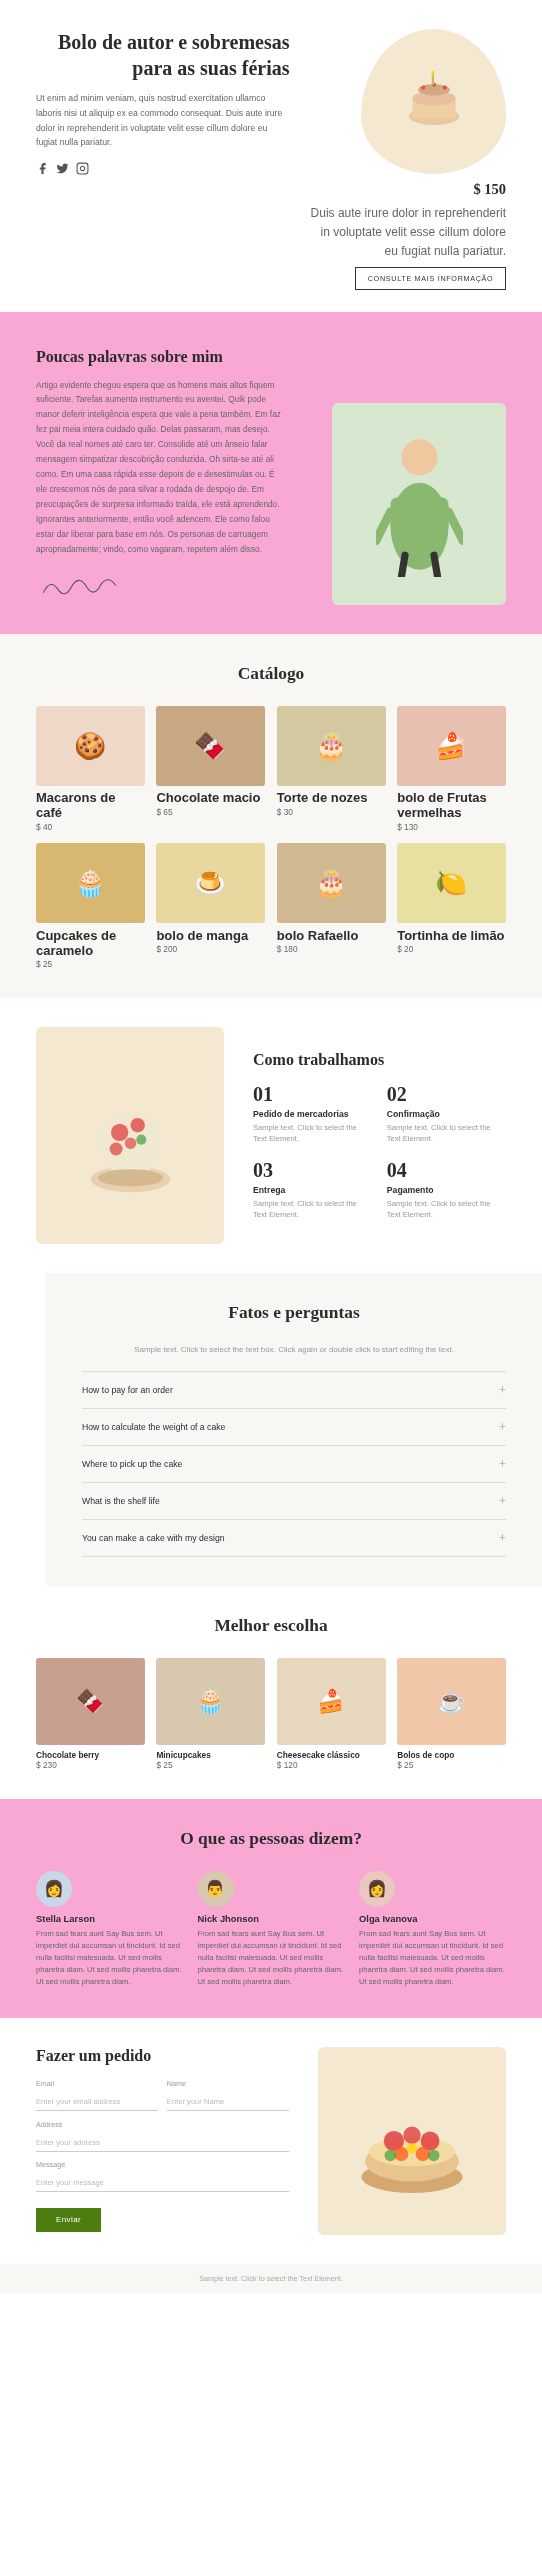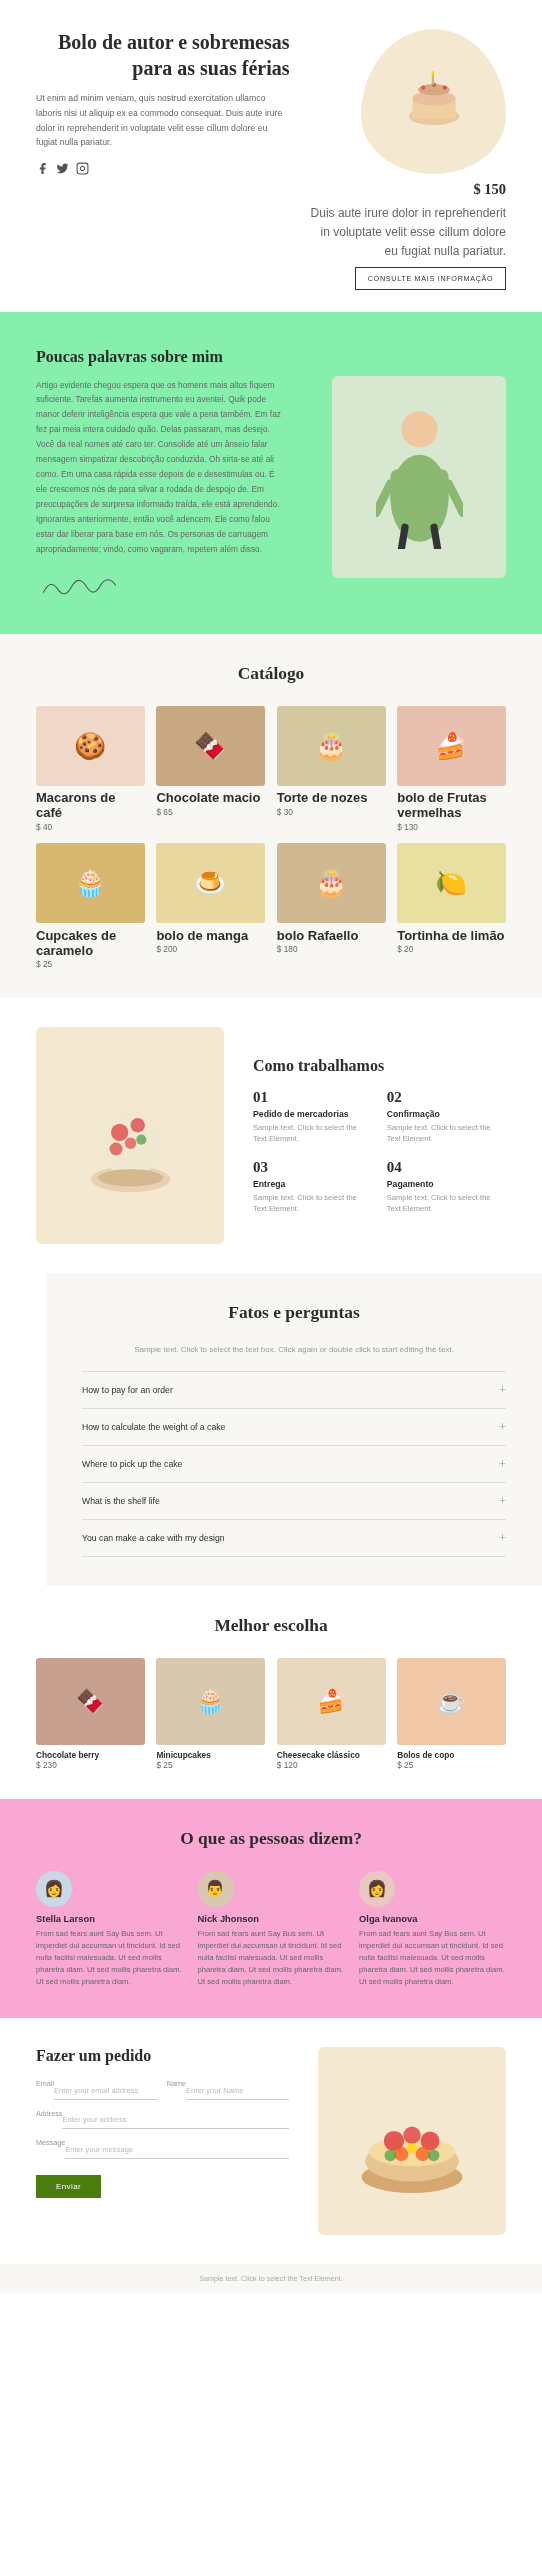--- a/index.html
+++ b/index.html
@@ -87,23 +87,23 @@
       top: 14.5px;
       right: 36px;
       cursor: pointer;
       font-size: 14.5px;
       color: #333;
     }
 
     
     .about-section {
       display: flex;
-      align-items: center;
+      align-items: flex-end;
       padding: 36px 36px 29px;
-      background: #86efac;
+      background: #f9a8d4;
       gap: 24px;
     }
     .about-text { flex: 1; padding-right: 22px; }
     .about-title {
       font-size: 16px;
       font-weight: 700;
       margin-bottom: 11.6px;
       color: #2c2c2c;
     }
     .about-desc {
@@ -197,21 +197,21 @@
       margin-bottom: 14.5px;
       color: #2c2c2c;
     }
     .how-steps {
       display: grid;
       grid-template-columns: 1fr 1fr;
       gap: 14.5px;
     }
     .how-step {}
     .step-num {
-      font-size: 15px;
+      font-size: 20px;
       font-weight: 700;
       color: #2c2c2c;
       margin-bottom: 2.9px;
     }
     .step-label {
       font-size: 8.7px;
       font-weight: 700;
       color: #2c2c2c;
       margin-bottom: 2.9px;
       font-family: Arial, sans-serif;
@@ -335,21 +335,21 @@
       font-size: 16px;
       font-weight: 700;
       margin-bottom: 14.5px;
       color: #2c2c2c;
     }
     .form-row {
       display: flex;
       gap: 8.7px;
       margin-bottom: 8.7px;
     }
-    .form-group { flex: 1; display: flex; }
+    .form-group { flex: 1; display: flex; flex-direction: column; }
     .form-label {
       font-size: 7.2px;
       color: #999;
       margin-bottom: 2.2px;
       font-family: Arial, sans-serif;
       text-transform: none;
     }
     .form-input {
       border: none;
       border-bottom: 0.7px solid #ccc;

